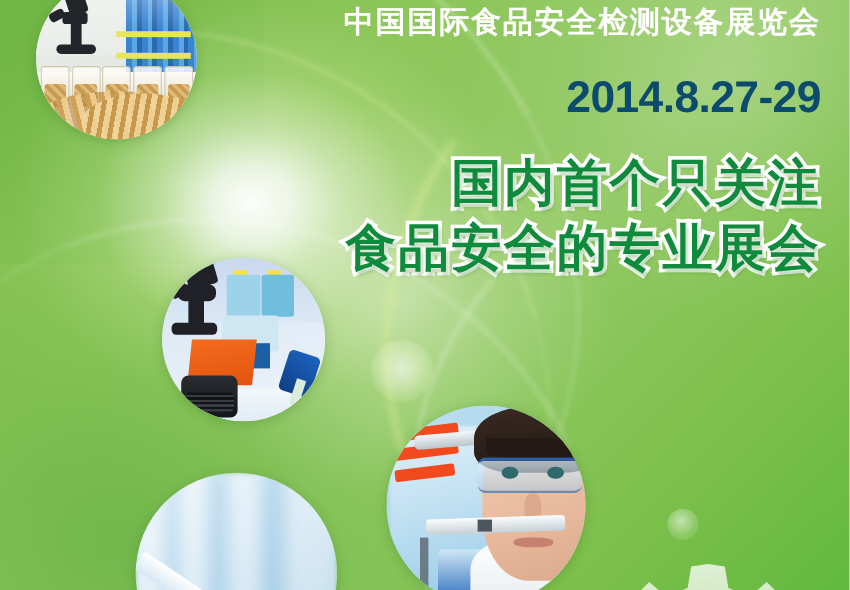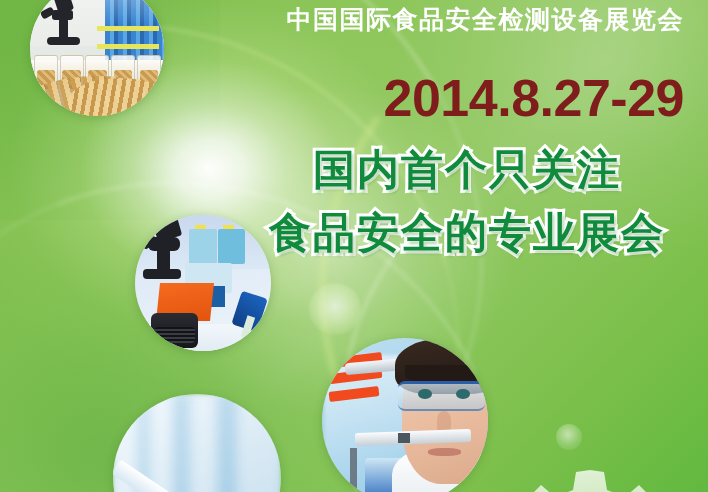--- a/index.html
+++ b/index.html
@@ -277,26 +277,26 @@
   }
   #title-cn{
     color:#ffffff;
     font-size:25px;
     font-weight:bold;
     letter-spacing:1.5px;
     line-height:30px;
     margin-top:4px;
   }
   #event-date{
-    color:#7f1d1d;
-    font-size:52px;
+    color:#0c4a6e;
+    font-size:37px;
     font-weight:bold;
     letter-spacing:-0.5px;
     line-height:44px;
-    margin-top:42px;
+    margin-top:25px;
   }
   #event-venue{
     color:#ffffff;
     font-size:21px;
     font-weight:bold;
     letter-spacing:2px;
     line-height:26px;
     margin-top:6px;
   }
   .headline{
@@ -306,23 +306,22 @@
   .headline div{
     font-size:42px;
     font-weight:bold;
     letter-spacing:2px;
     color:#108a3c;
     -webkit-text-stroke:6px #ffffff;
     paint-order:stroke fill;
     text-shadow:
       0 0 2px rgba(255,255,255,.9),
       2px 3px 3px rgba(60,130,40,.35);
-    text-align: center;
-  }
-  #headline-line2{margin-top:18px;font-family:Liberation Mono, monospace;}
+  }
+  #headline-line2{margin-top:6px;}
 </style>
 </head>
 <body>
 
 <div id="banner">
 
   <div class="bg-base"></div>
   <div class="bg-dark-tl"></div>
   <div class="bg-dark-bl"></div>
   <div class="bg-glow-tr"></div>

